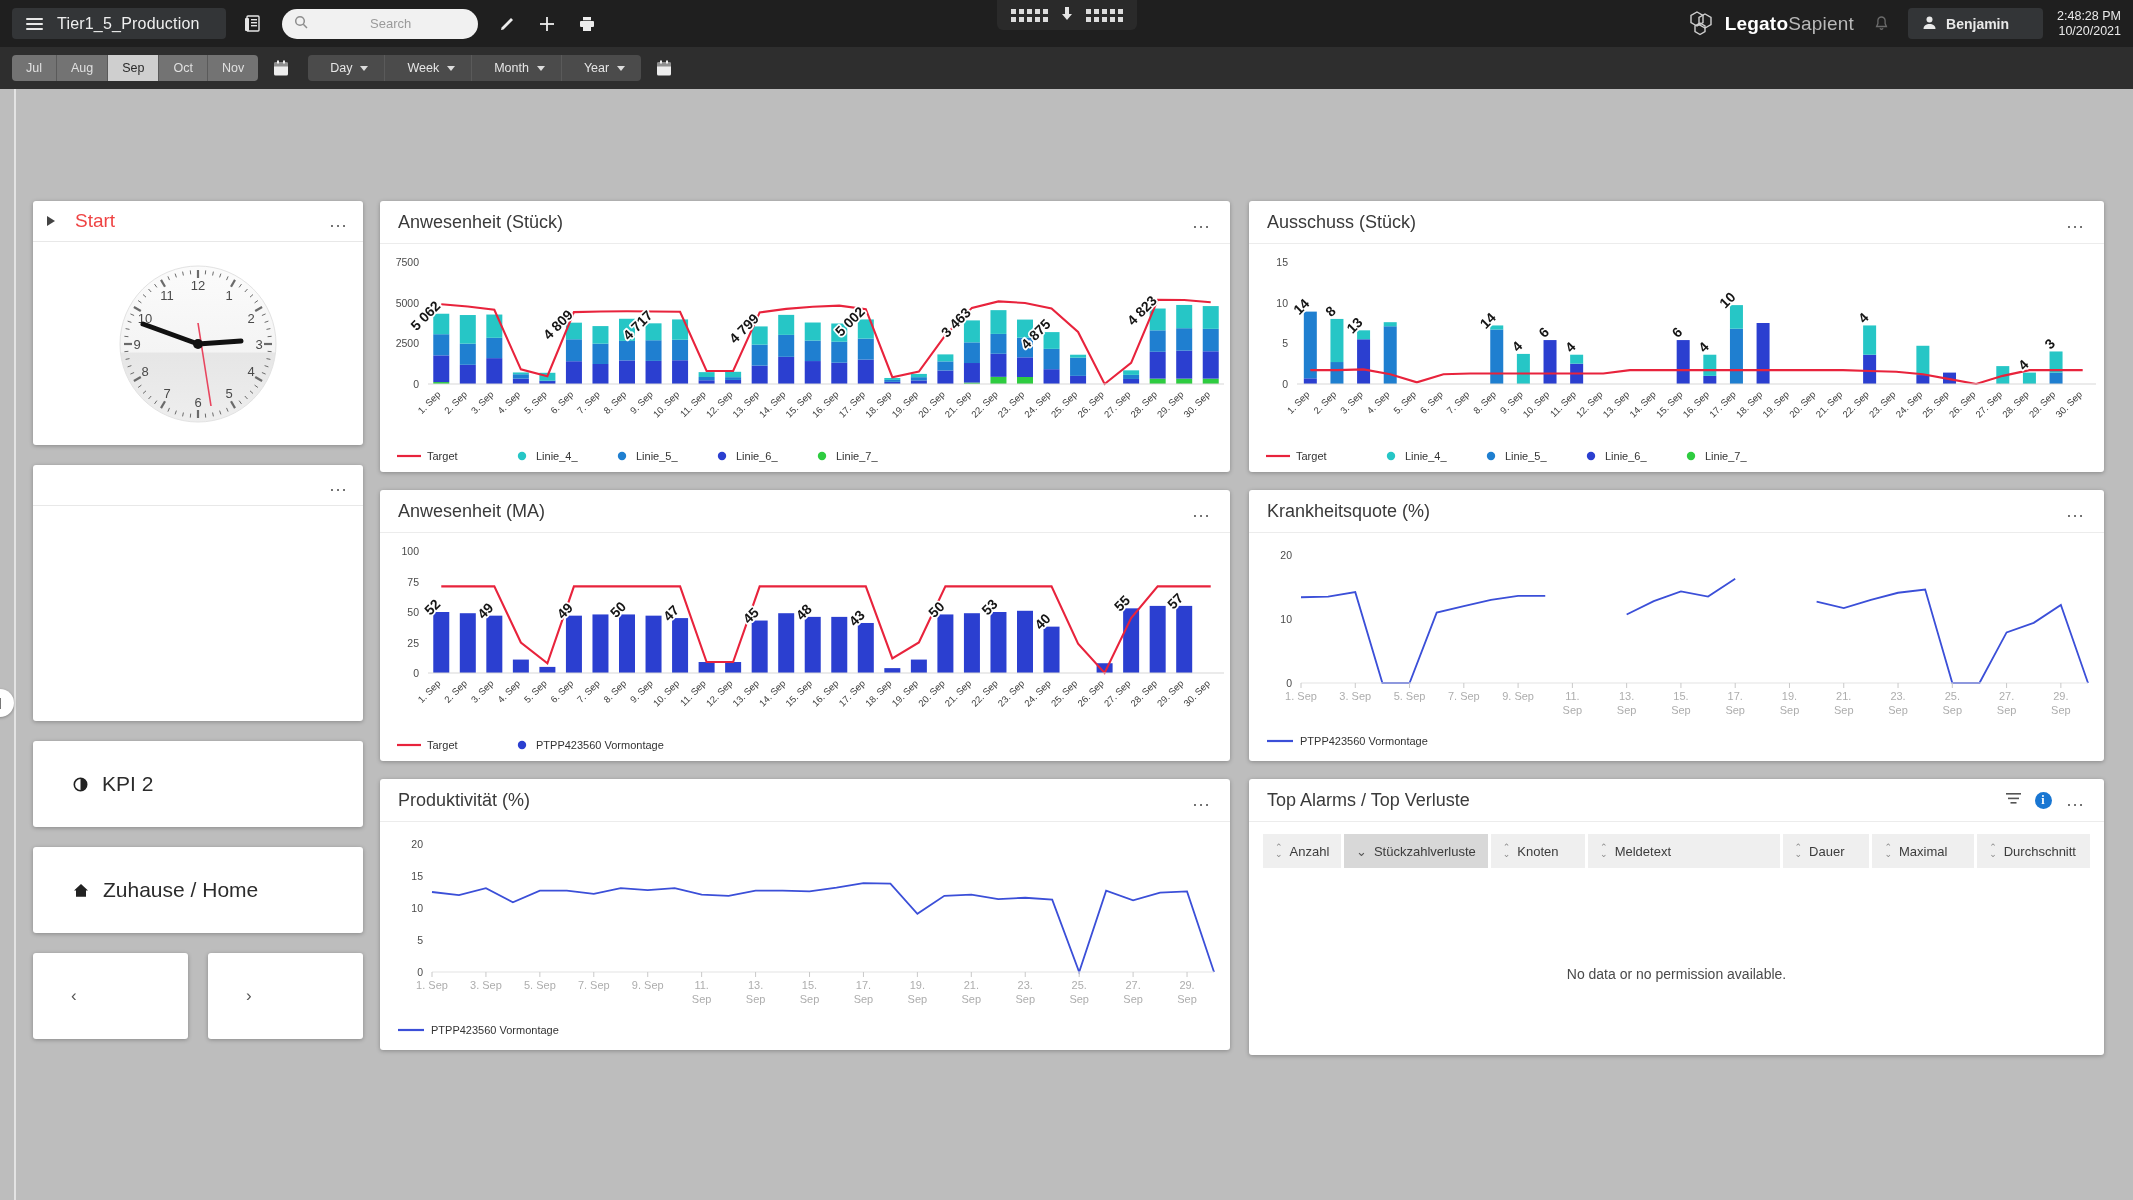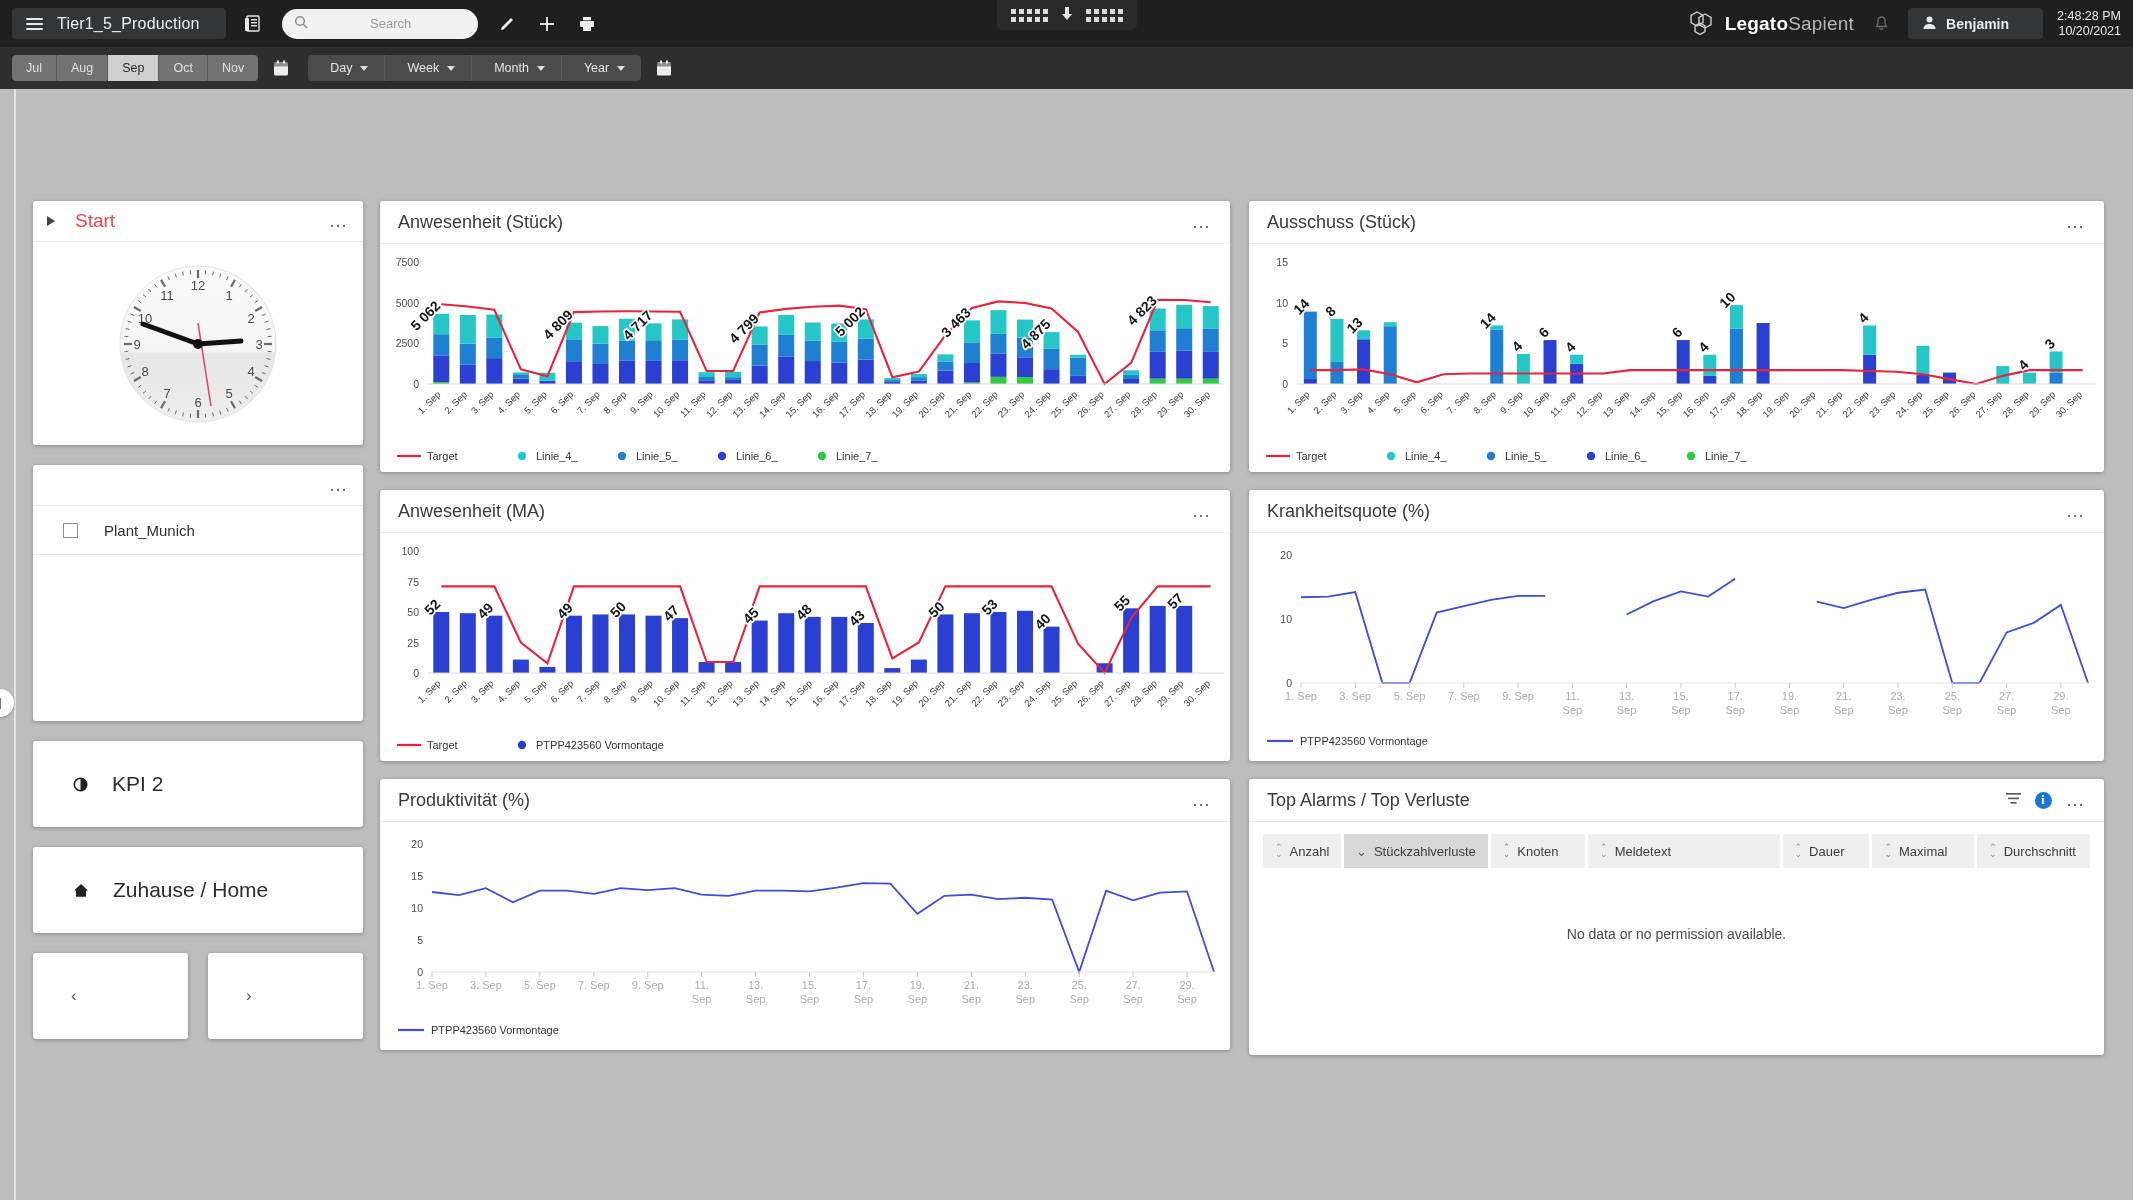--- a/index.html
+++ b/index.html
@@ -105,21 +105,21 @@
   .clock-card-hd .lbl { font-size: 19px; color: #ef4444; }
 
   .clock-body { height: 203px; display: flex; align-items: center; justify-content: center; }
 
   .plant-card { margin-top: 20px; height: 256px; }
   .plant-row { display: flex; align-items: center; gap: 26px; padding: 16px 18px 15px 30px;
                border-bottom: 1px solid #ececec; }
   .chk { width: 15px; height: 15px; border: 1px solid #909090; background: #fff; }
   .plant-name { font-size: 15px; color: #2f2f2f; }
 
-  .mini-card { margin-top: 20px; height: 86px; display: flex; align-items: center; padding: 16px 40px; gap: 24px; }
+  .mini-card { margin-top: 20px; height: 86px; display: flex; align-items: center; padding: 16px 40px; gap: 14px; }
   .mini-card .mtxt { font-size: 21px; color: #2c2c2c; }
   .mini-icon { font-size: 17px; color: #222; line-height: 0; }
 
   .pager { margin-top: 20px; display: flex; gap: 20px; }
   .pg { width: 155px; height: 86px; background: #fff; border-radius: 3px;
         box-shadow: 0 1px 4px rgba(0,0,0,.28); display: flex; align-items: center;
         padding-left: 38px; color: #555; font-size: 17px; cursor: pointer; }
 
   
   .col-a { position: absolute; left: 380px; top: 112px; width: 850px; }
@@ -135,21 +135,21 @@
   .w-body { position: relative; }
 
   .chart-svg { display: block; width: 100%; }
 
   
   .tbl-head { display: flex; gap: 3px; padding: 12px 14px 0 14px; overflow: hidden; }
   .th { background: #efefef; height: 34px; display: flex; align-items: center; gap: 7px;
         padding: 0 12px; font-size: 13px; color: #3c3c3c; white-space: nowrap; cursor: pointer; }
   .th.sel { background: #d8d8d8; }
   .sortic { display: flex; flex-direction: column; gap: 2px; color: #888; line-height: 5px; font-size: 9px; }
-  .tbl-empty { text-align: center; color: #4a4a4a; font-size: 14px; padding: 58px 0 0 0; height: 168px; }
+  .tbl-empty { text-align: center; color: #4a4a4a; font-size: 14px; padding: 58px 0 0 0; height: 168px; margin-top: 40px; }
 </style>
 </head>
 <body>
 
 <div class="topbar">
   <div class="tb-app">
     <span class="hamburger">
         <i></i>
         <i></i>
         <i></i>
@@ -418,24 +418,20 @@
 
           <line x1="81" y1="60" x2="94" y2="143" stroke="#e8455e" stroke-width="1.6"></line>
           <circle cx="81" cy="81" r="5" fill="#111"></circle>
         </svg>
       </div>
     </div>
 
     <div class="card plant-card">
       <div class="card-hd">
         <span class="kebab">…</span>
-      </div>
-      <div class="plant-row">
-        <span class="chk"></span>
-        <span class="plant-name">Plant_Munich</span>
       </div>
     </div>
 
     <div class="card mini-card">
       <span class="mini-icon">
         <svg width="15" height="15" viewBox="0 0 15 15">
             <circle cx="7.5" cy="7.5" r="6.2" fill="none" stroke="#222" stroke-width="1.6"></circle>
             <path d="M7.5 7.5V1.3A6.2 6.2 0 017.5 13.7z" fill="#222"></path>
           </svg>
       </span>

